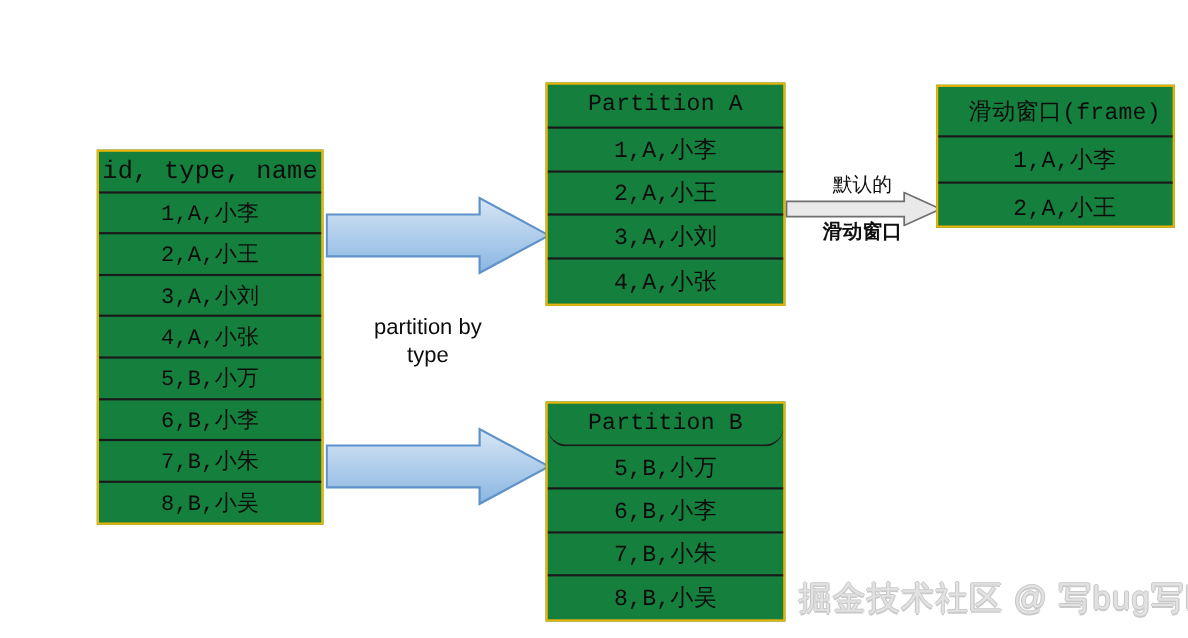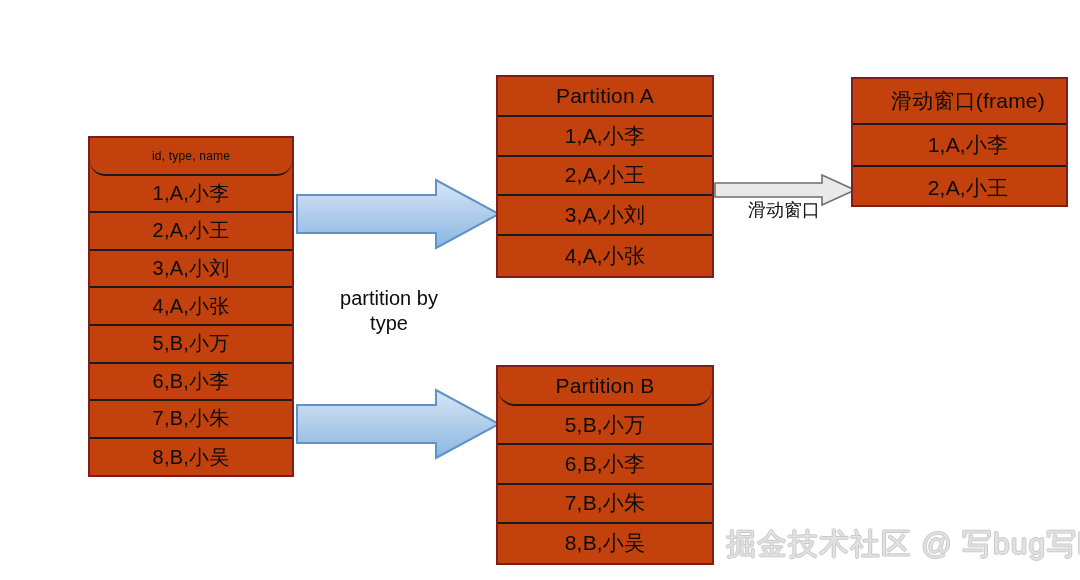--- a/index.html
+++ b/index.html
@@ -15,22 +15,23 @@
     width: 1080px;
     height: 580px;
     background: #ffffff;
     overflow: hidden;
   }
 
   
   .tbox {
     position: absolute;
     box-sizing: border-box;
-    border: 2px solid #7f1d1d;
-    background: #c2410c;
+    border: 2px solid #eab308;
+    background: #15803d;
+    font-family: Liberation Mono, monospace;
   }
   .trow {
     box-sizing: border-box;
     border-bottom: 2px solid #1a1a1a;
     display: flex;
     align-items: center;
     justify-content: center;
     color: #0c0c0c;
     white-space: nowrap;
     letter-spacing: 0.2px;
@@ -46,21 +47,21 @@
   #src-table {
     left: 88px;
     top: 136px;
     width: 206px;
     height: 341px;
   }
   #src-table .trow {
     height: 37.6px;
     font-size: 20px;
   }
-  #src-table .trow.head { font-size: 12px; border-radius: 15px; }
+  #src-table .trow.head { font-size: 23px; }
 
   
   #part-a {
     left: 496px;
     top: 75px;
     width: 218px;
     height: 203px;
   }
   #part-a .trow {
     height: 39.8px;
@@ -140,20 +141,21 @@
   }
   #gray-label-top {
     left: 718px;
     top: 156px;
     width: 132px;
   }
   #gray-label-bottom {
     left: 718px;
     top: 198px;
     width: 132px;
+    font-weight: bold;
   }
 
   
   #watermark {
     position: absolute;
     left: 726px;
     top: 524px;
     font-size: 30px;
     color: #e2e2e2;
     white-space: nowrap;
@@ -217,20 +219,21 @@
     <div class="trow head">Partition B</div>
     <div class="trow">5,B,小万</div>
     <div class="trow">6,B,小李</div>
     <div class="trow">7,B,小朱</div>
     <div class="trow">8,B,小吴</div>
   </div>
 
   <svg id="gray-arrow" viewBox="0 0 143 32">
     <polygon points="1,9 108,9 108,1 141,16 108,31 108,23 1,23" fill="#e9e9e9" stroke="#6f6f6f" stroke-width="1.6" stroke-linejoin="miter"></polygon>
   </svg>
+  <div class="gray-label" id="gray-label-top">默认的</div>
   <div class="gray-label" id="gray-label-bottom">滑动窗口</div>
 
   <div class="tbox" id="frame-table">
     <div class="trow head">滑动窗口(frame)</div>
     <div class="trow">1,A,小李</div>
     <div class="trow">2,A,小王</div>
   </div>
 
   <div id="watermark">掘金技术社区 @ 写bug写bug</div>
 

